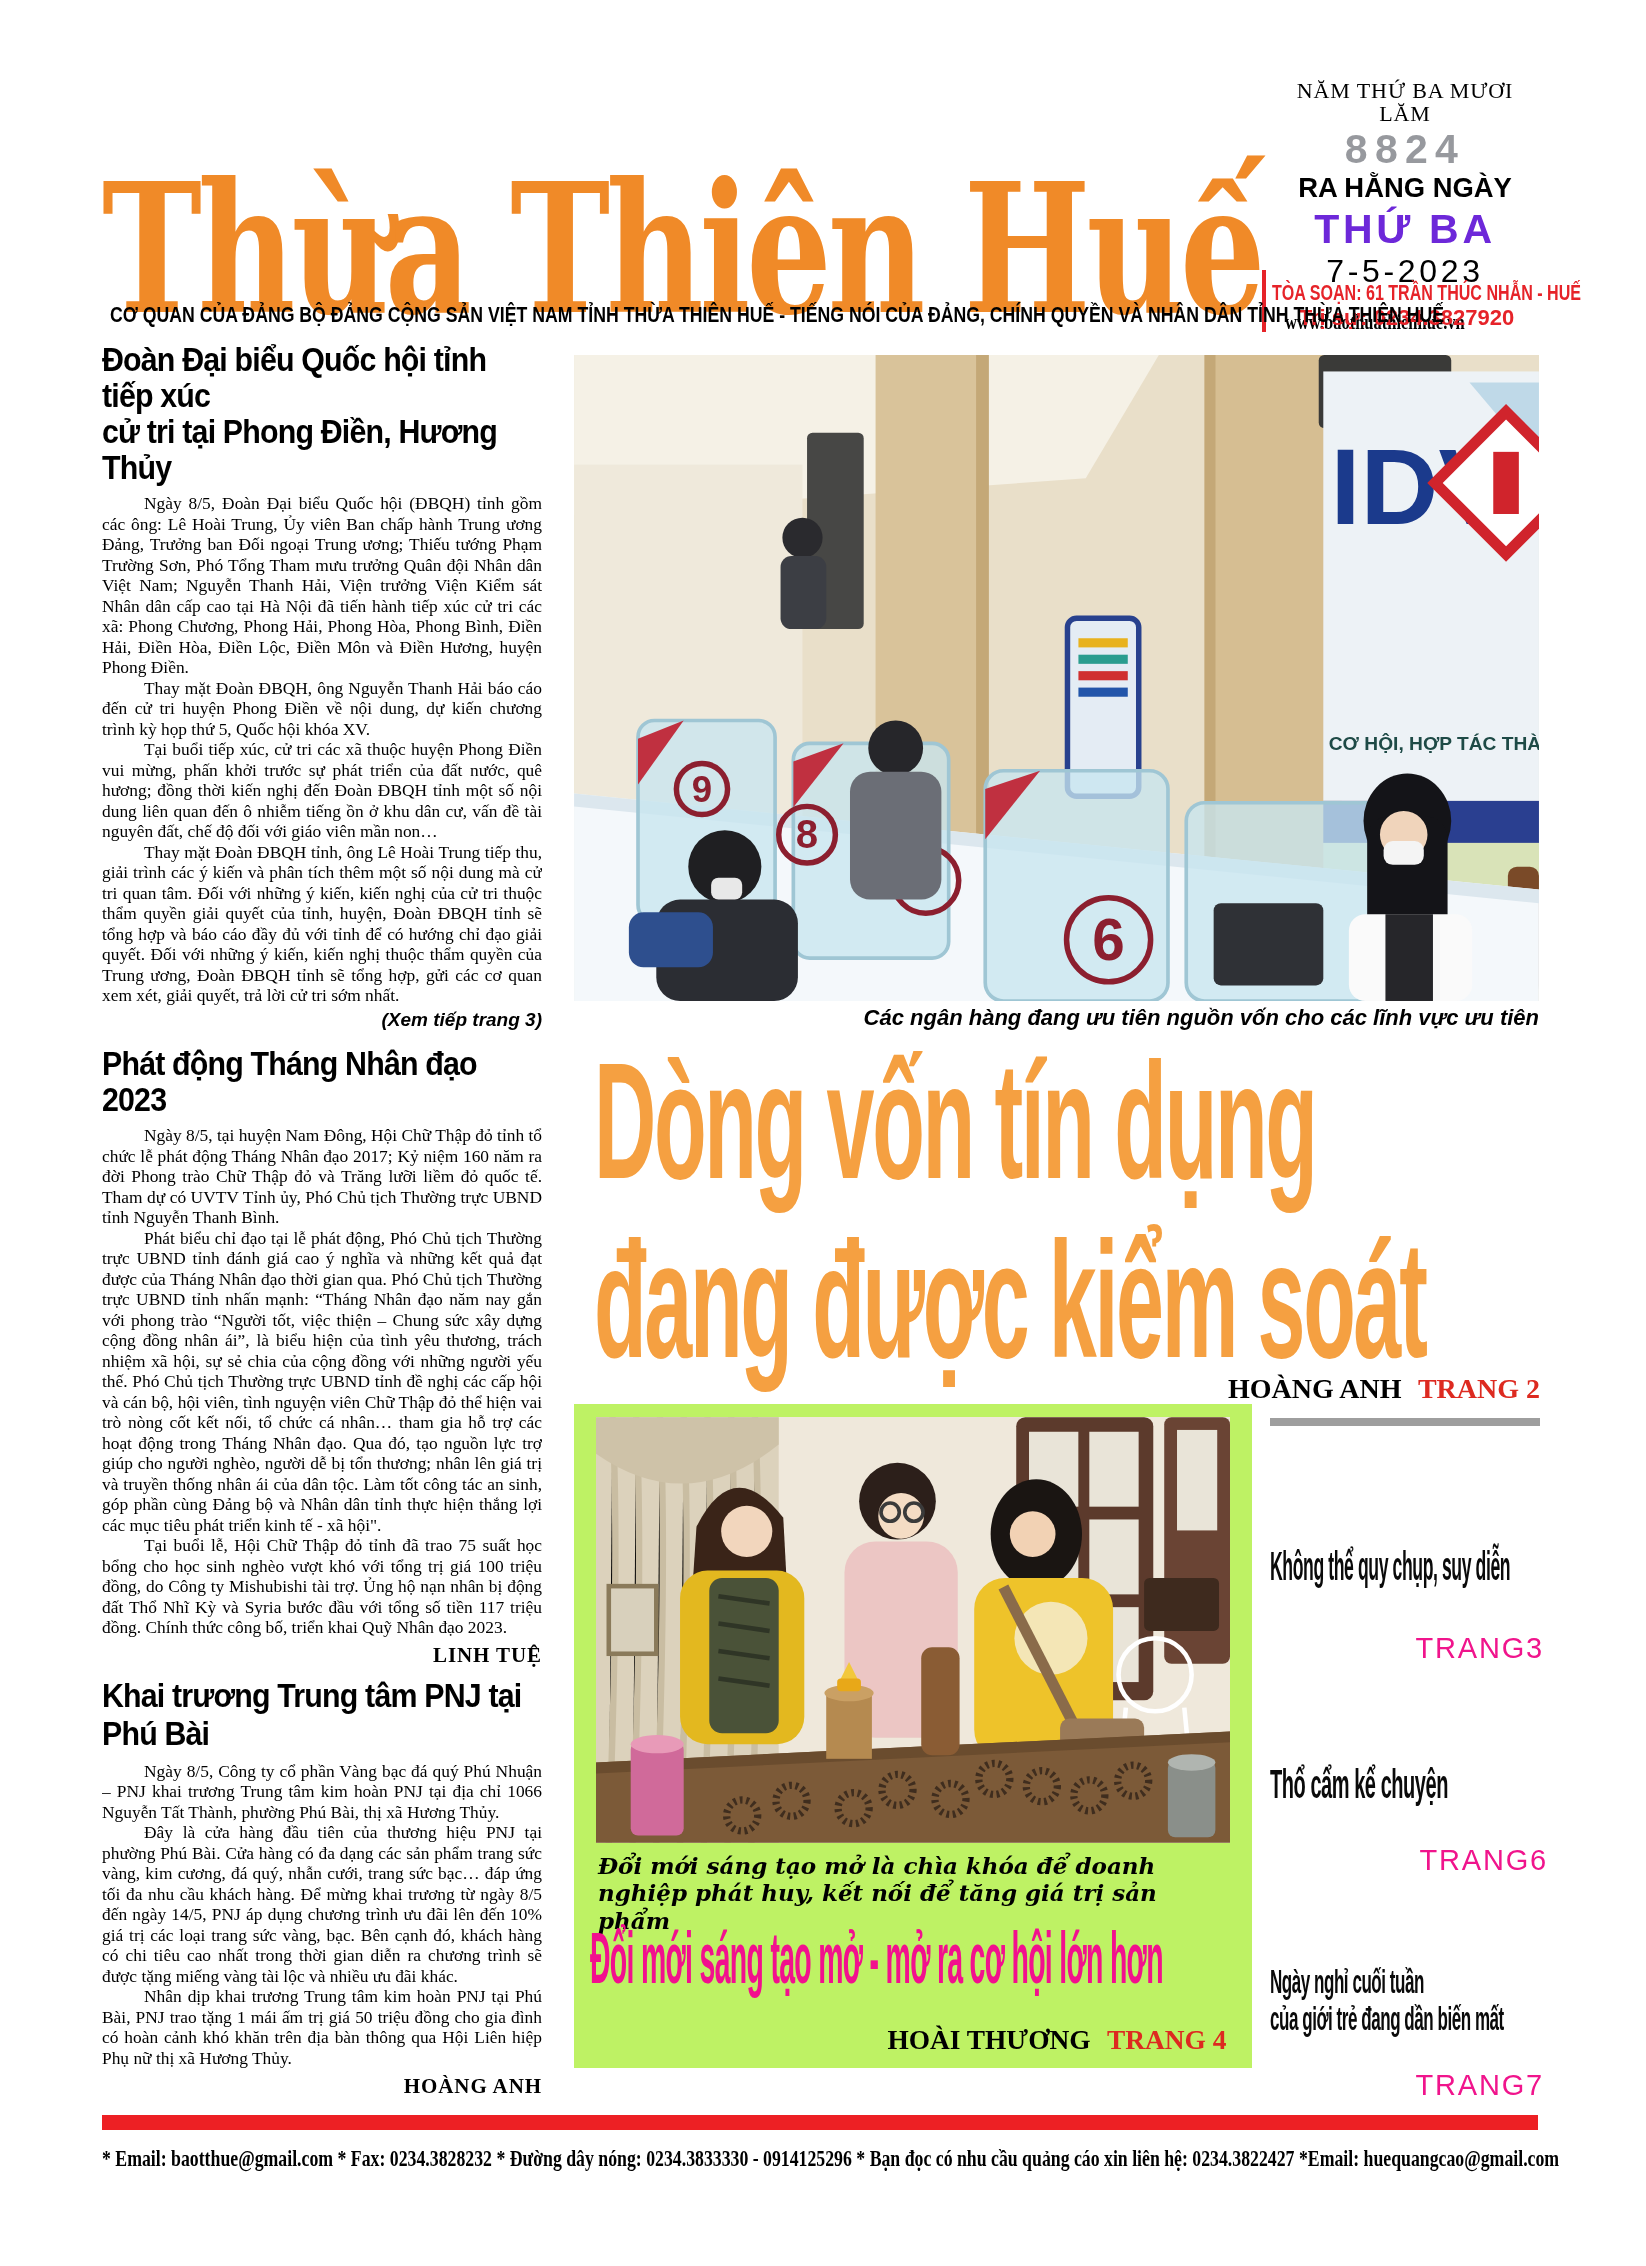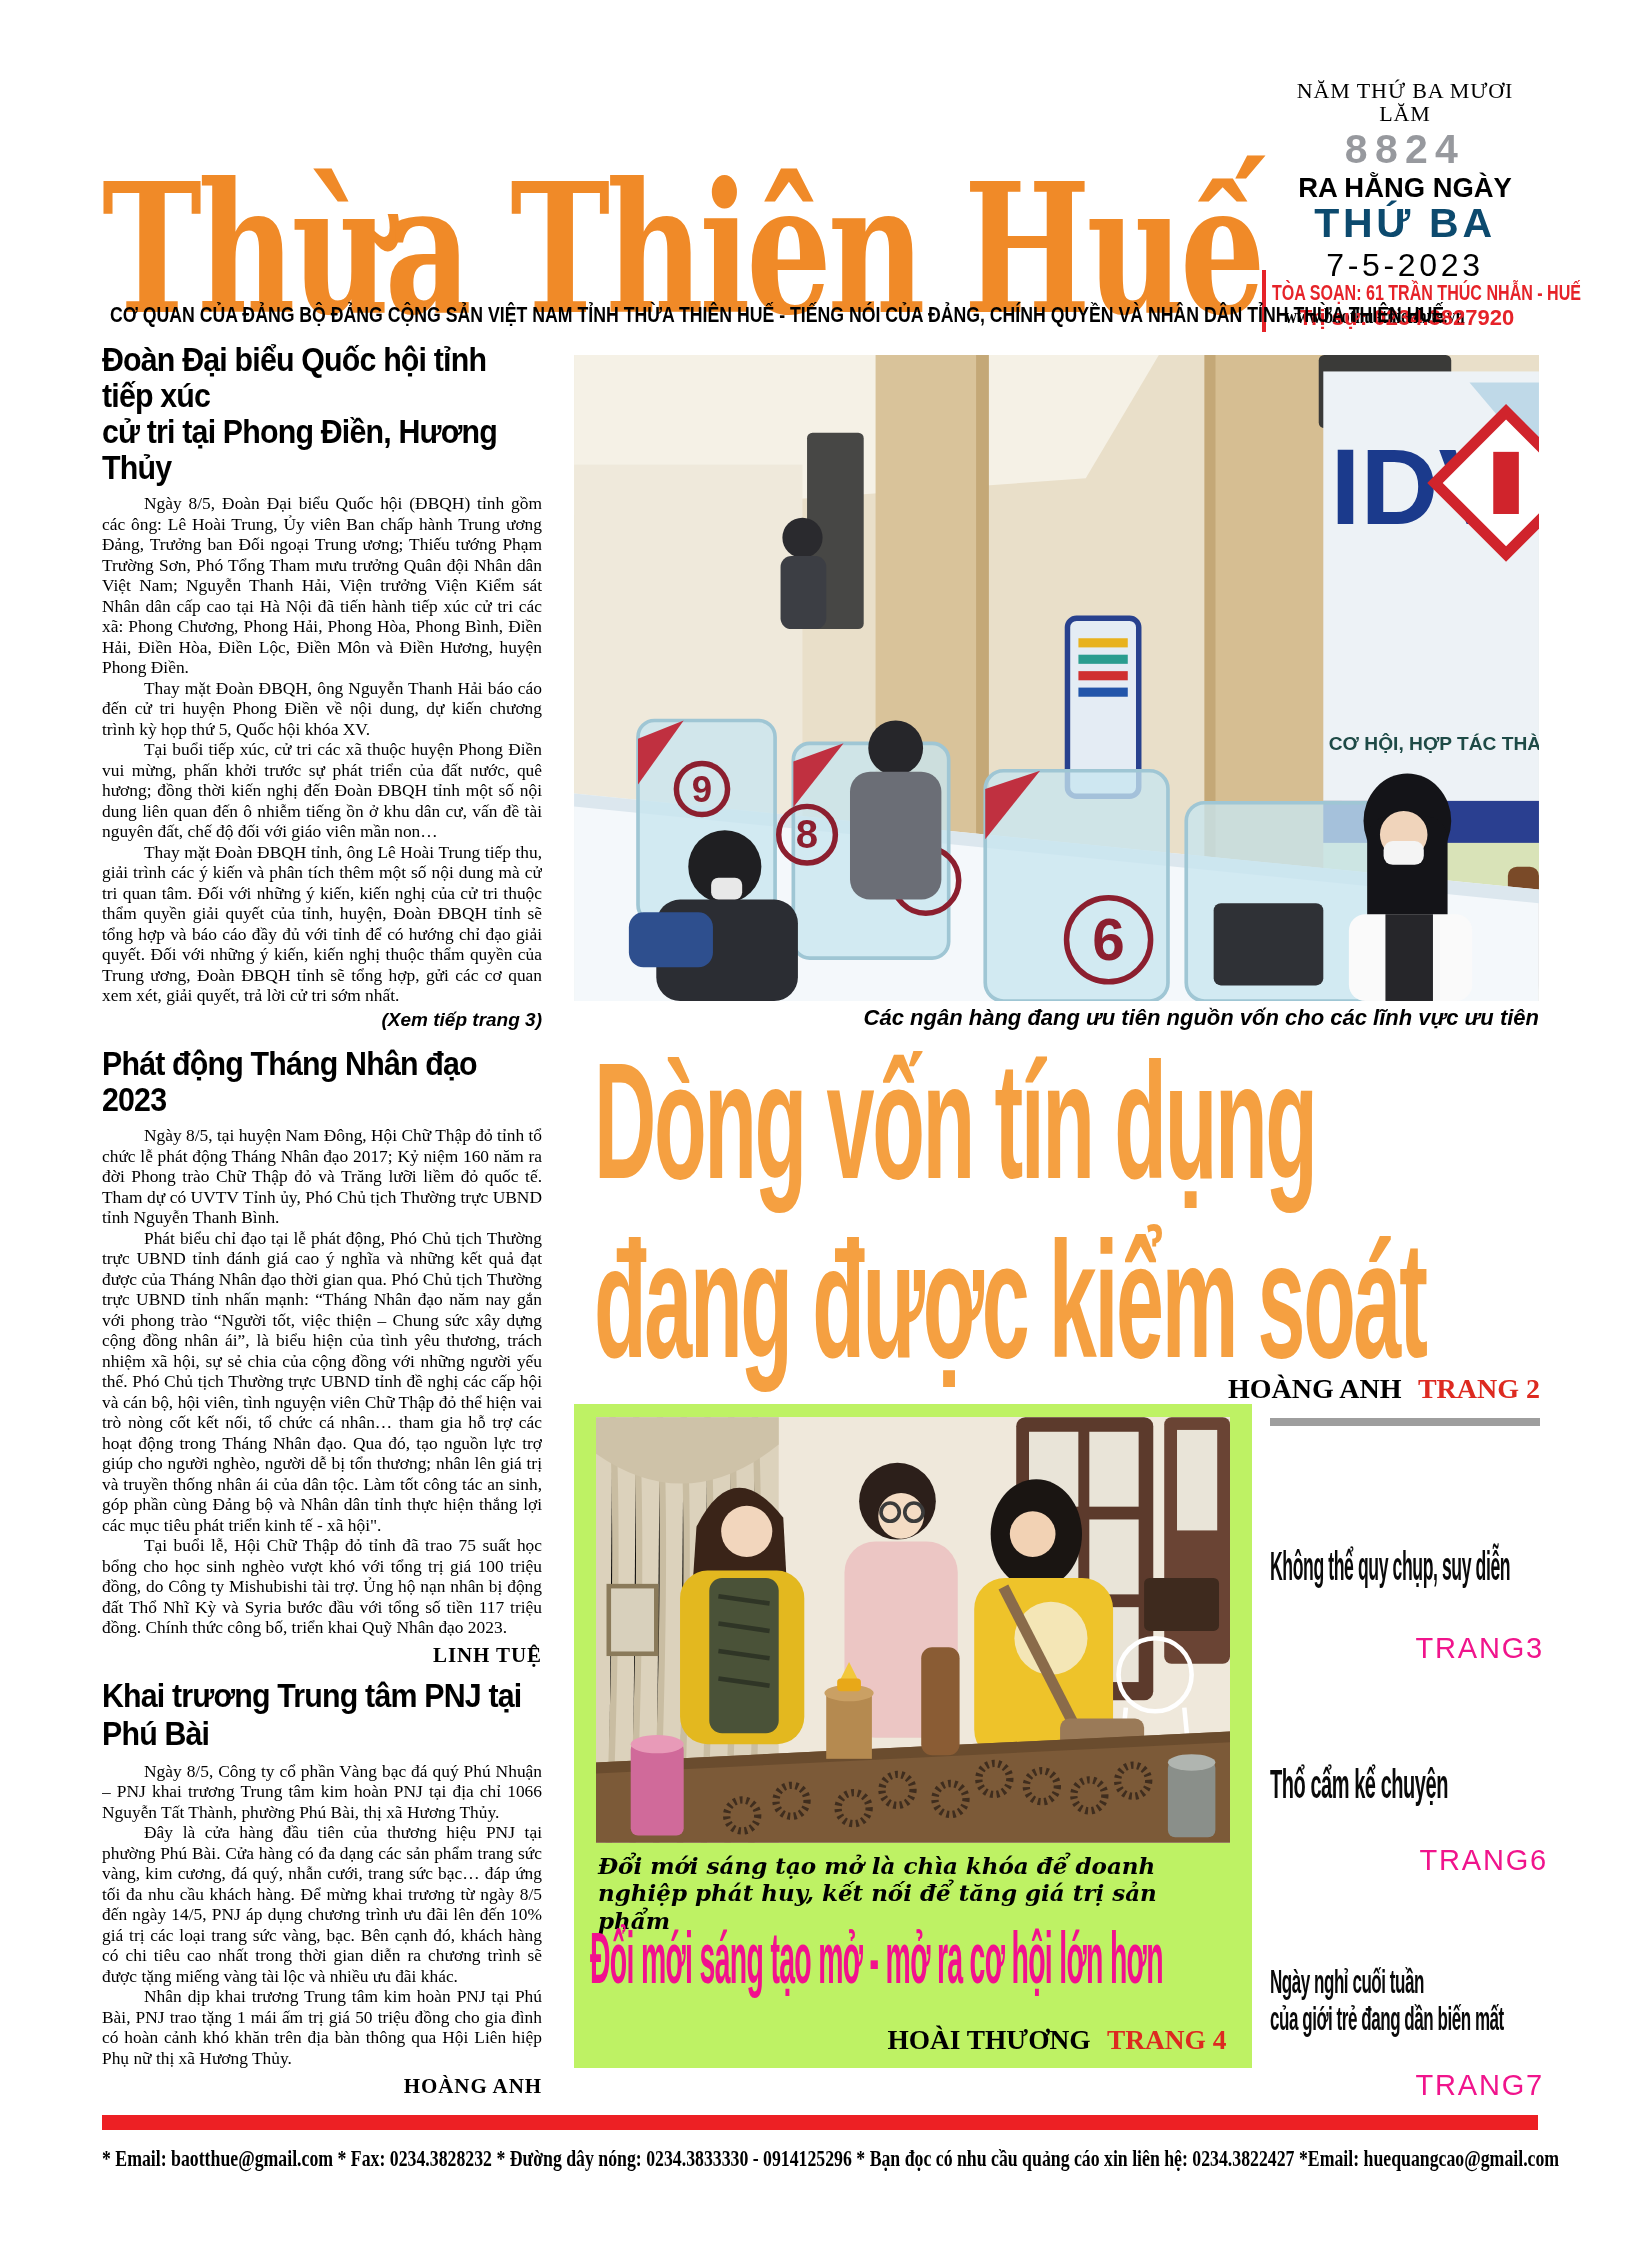--- a/index.html
+++ b/index.html
@@ -9,21 +9,21 @@
   .cx{display:inline-block;transform-origin:0 50%;white-space:nowrap;}
 
   
   .masthead-title{left:102px;top:33px;font-family:"DejaVu Serif",serif;font-weight:bold;
     font-size:179px;line-height:192px;color:#F08A28;letter-spacing:-5.5px;
     transform:scaleX(.75);transform-origin:0 0;white-space:nowrap;}
   .info-box{left:1268px;top:79px;width:274px;text-align:center;}
   .ib-year{font-family:"Liberation Serif",serif;font-size:22px;line-height:23px;letter-spacing:0.9px;}
   .ib-issue{font-size:41px;line-height:42px;font-weight:bold;color:#97999E;letter-spacing:7.3px;margin-top:2.7px;}
   .ib-freq{font-size:27.4px;line-height:28px;font-weight:800;margin-top:4.6px;}
-  .ib-day{font-size:41px;line-height:42px;font-weight:800;color:#0c4a6e;letter-spacing:3.7px;margin-top:0;}
+  .ib-day{font-size:41px;line-height:42px;font-weight:800;color:#6d28d9;letter-spacing:3.7px;margin-top:6px;}
   .ib-date{font-size:32px;line-height:33px;letter-spacing:3.7px;margin-top:4.6px;}
   .ib-web{font-size:22px;line-height:27.4px;font-weight:bold;margin-top:20px;font-family:Liberation Serif, serif;}
   .contact-box{left:1272px;top:280px;width:269px;text-align:center;color:#E62329;font-weight:bold;}
   .cb-addr{font-size:22px;line-height:25px;}
   .cb-phone{font-size:22px;line-height:25px;}
   .red-vline{left:1262px;top:270px;width:3.7px;height:62px;background:#E62329;}
   .tagline{left:110px;top:302px;font-size:22.4px;font-weight:800;letter-spacing:0;}
 
   
   .left-col{left:102px;top:342px;width:440px;height:1769px;overflow:hidden;}

